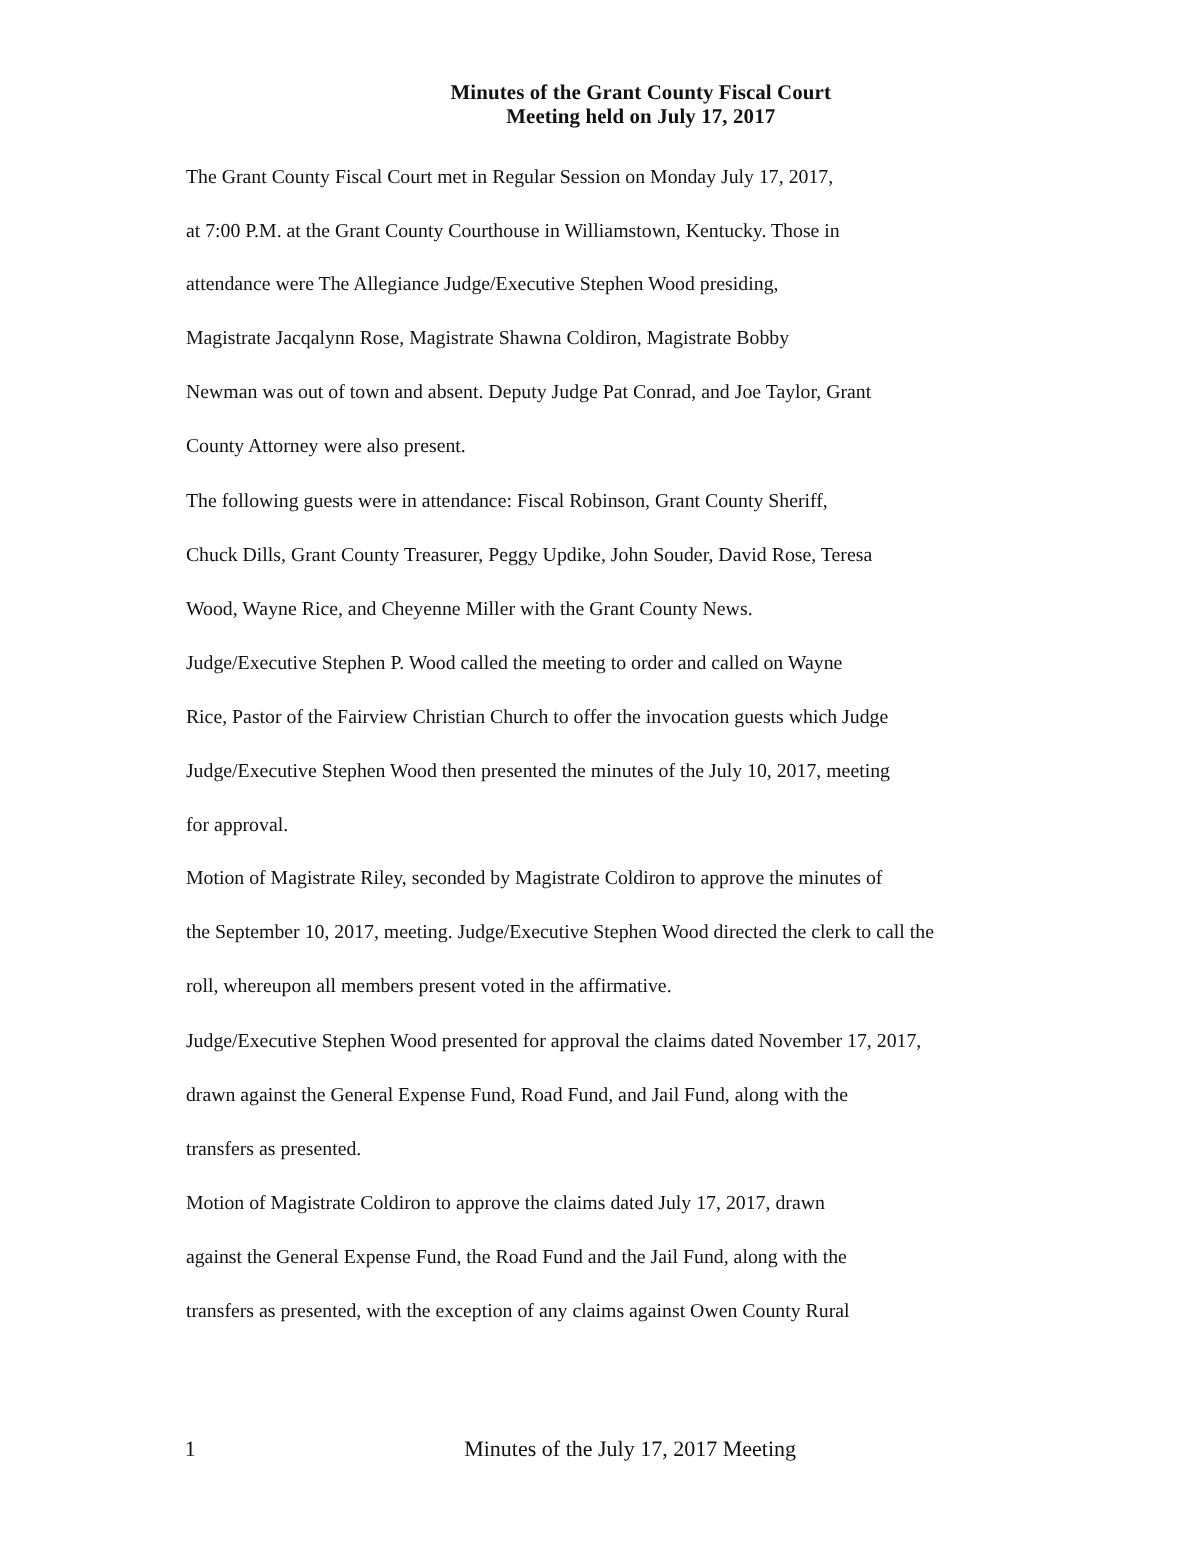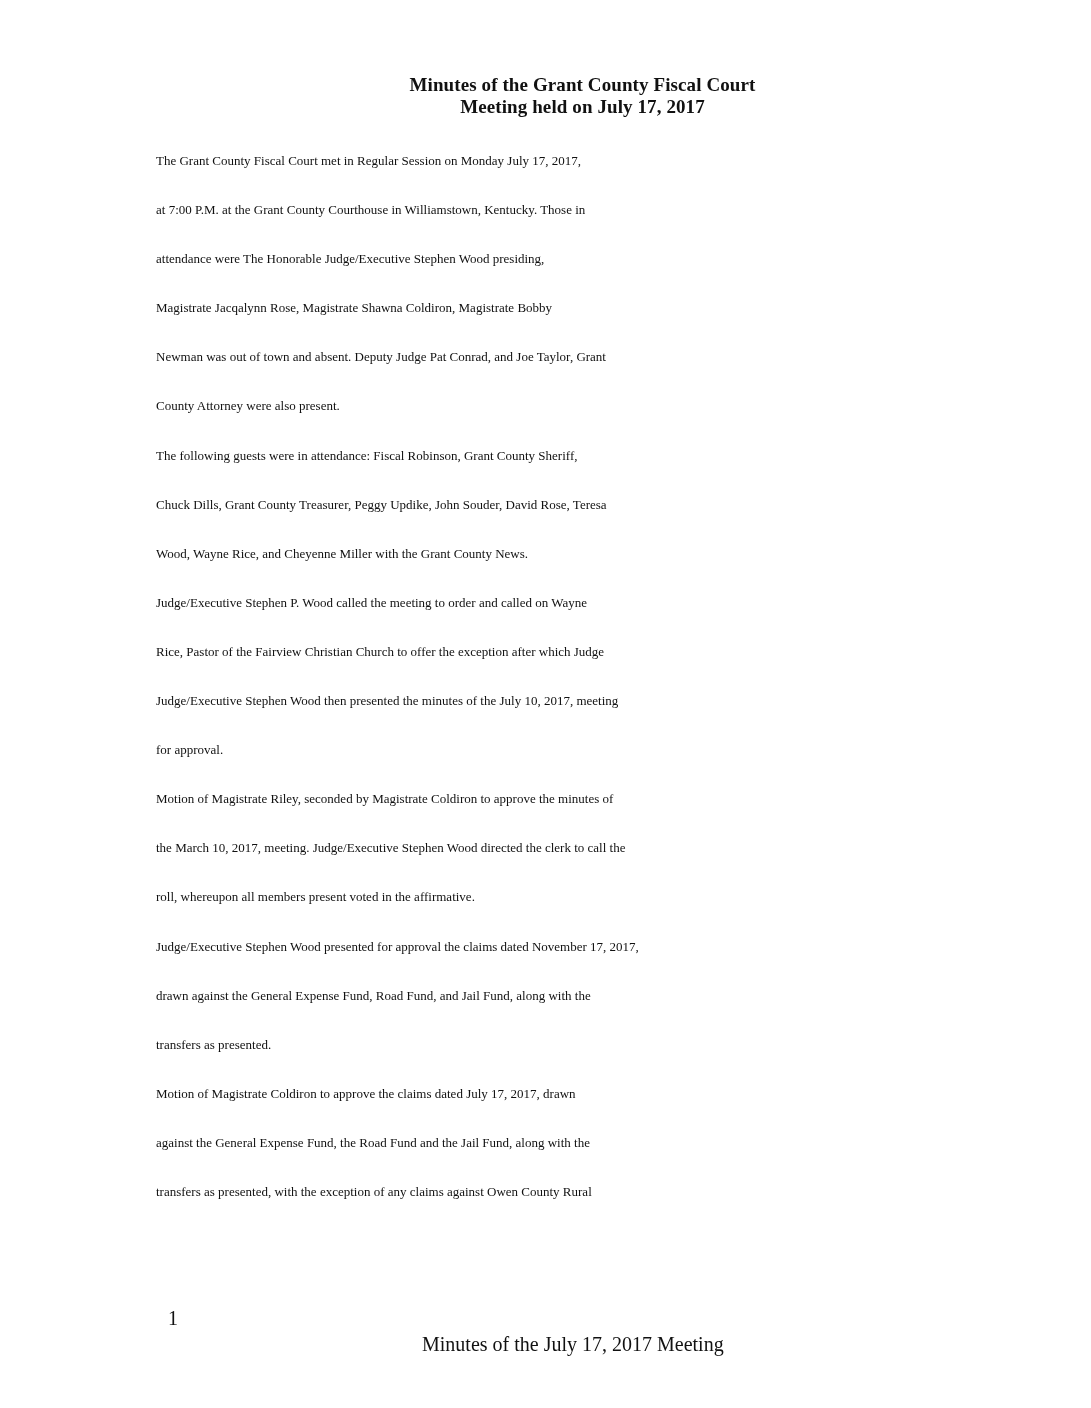--- a/index.html
+++ b/index.html
@@ -29,24 +29,24 @@
       left: 0;
       width: 1165px;
       text-align: center;
       font-weight: bold;
       font-size: 19px;
       line-height: 22px;
       letter-spacing: 0.1px;
     }
     .body-text {
       position: absolute;
-      left: 156px;
+      left: 169px;
       top: 136px;
       width: 790px;
-      font-size: 13px;
+      font-size: 18px;
       line-height: 49.1px;
     }
     .line {
       display: block;
       white-space: nowrap;
     }
     .footer {
       position: absolute;
       top: 1306px;
       left: 0;
@@ -54,49 +54,48 @@
       font-size: 20px;
       line-height: 24px;
     }
     .footer .page-num {
       position: absolute;
       left: 168px;
     }
     .footer .footer-title {
       position: absolute;
       left: 422px;
-      margin-top: 26px;
     }
   </style>
 </head>
 <body>
 
 <div class="page">
 
   <div class="title-block">
     <div>Minutes of the Grant County Fiscal Court</div>
     <div>Meeting held on July 17, 2017</div>
   </div>
 
   <div class="body-text">
     <span class="line">The Grant County Fiscal Court met in Regular Session on Monday July 17, 2017,</span>
     <span class="line">at 7:00 P.M. at the Grant County Courthouse in Williamstown, Kentucky. Those in</span>
-    <span class="line">attendance were The Honorable Judge/Executive Stephen Wood presiding,</span>
+    <span class="line">attendance were The Allegiance Judge/Executive Stephen Wood presiding,</span>
     <span class="line">Magistrate Jacqalynn Rose, Magistrate Shawna Coldiron, Magistrate Bobby</span>
     <span class="line">Newman was out of town and absent.  Deputy Judge Pat Conrad, and Joe Taylor, Grant</span>
     <span class="line">County Attorney were also present.</span>
     <span class="line">The following guests were in attendance: Fiscal Robinson, Grant County Sheriff,</span>
     <span class="line">Chuck Dills, Grant County Treasurer, Peggy Updike, John Souder, David Rose, Teresa</span>
     <span class="line">Wood, Wayne Rice, and Cheyenne Miller with the Grant County News.</span>
     <span class="line">Judge/Executive Stephen P. Wood called the meeting to order and called on Wayne</span>
-    <span class="line">Rice, Pastor of the Fairview Christian Church to offer the exception after which Judge</span>
+    <span class="line">Rice, Pastor of the Fairview Christian Church to offer the invocation guests which Judge</span>
     <span class="line">Judge/Executive Stephen Wood then presented the minutes of the July 10, 2017, meeting</span>
     <span class="line">for approval.</span>
     <span class="line">Motion of Magistrate Riley, seconded by Magistrate Coldiron to approve the minutes of</span>
-    <span class="line">the March 10, 2017, meeting. Judge/Executive Stephen Wood directed the clerk to call the</span>
+    <span class="line">the September 10, 2017, meeting. Judge/Executive Stephen Wood directed the clerk to call the</span>
     <span class="line">roll, whereupon all members present voted in the affirmative.</span>
     <span class="line">Judge/Executive Stephen Wood presented for approval the claims dated November 17, 2017,</span>
     <span class="line">drawn against the General Expense Fund, Road Fund, and Jail Fund, along with the</span>
     <span class="line">transfers as presented.</span>
     <span class="line">Motion of Magistrate Coldiron to approve the claims dated July 17, 2017, drawn</span>
     <span class="line">against the General Expense Fund, the Road Fund and the Jail Fund, along with the</span>
     <span class="line">transfers as presented, with the exception of any claims against Owen County Rural</span>
   </div>
 
   <div class="footer">

